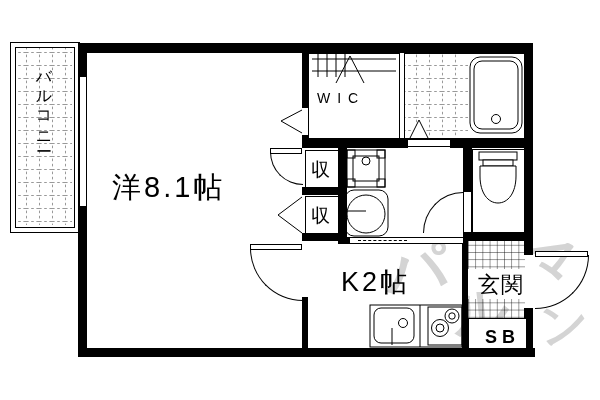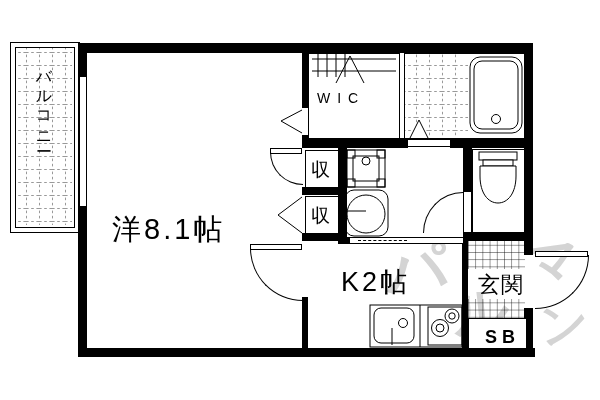--- a/index.html
+++ b/index.html
@@ -148,21 +148,21 @@
   <div class="leaf hi" style="left:250px;top:244px;width:50px;height:4px;"></div>
   <div class="arc hi" style="left:250px;top:248px;width:52px;height:52px;border-left-width:1px;border-bottom-width:1px;border-bottom-left-radius:100% 100%;"></div>
 
   <div class="leaf-v hi" style="left:463px;top:192px;width:7px;height:40px;"></div>
   <div class="arc hi" style="left:423px;top:192px;width:39px;height:40px;border-left-width:1px;border-top-width:1px;border-top-left-radius:100% 100%;"></div>
 
   <div class="leaf hi" style="left:535px;top:251px;width:51px;height:4px;"></div>
   <div class="arc hi" style="left:535px;top:255px;width:53px;height:53px;border-right-width:1px;border-bottom-width:1px;border-bottom-right-radius:100% 100%;"></div>
 
   <div class="lbl" style="left:33px;top:58px;font-size:16px;writing-mode:vertical-rl;text-orientation:upright;letter-spacing:3px;">バルコニー</div>
-  <div class="lbl" style="left:112px;top:168px;font-size:29px;letter-spacing:3px;margin-top:42px;">洋8.1帖</div>
+  <div class="lbl" style="left:112px;top:168px;font-size:29px;letter-spacing:3px;">洋8.1帖</div>
   <div class="lbl" style="left:317px;top:90px;font-size:14px;letter-spacing:7px;">WIC</div>
   <div class="lbl" style="left:311px;top:157px;font-size:19px;">収</div>
   <div class="lbl" style="left:311px;top:203px;font-size:19px;">収</div>
   <div class="lbl" style="left:341px;top:264px;font-size:27px;letter-spacing:3px;">K2帖</div>
   <div class="lbl" style="left:478px;top:270px;font-size:22px;letter-spacing:1px;">玄関</div>
   <div class="lbl" style="left:485px;top:327px;font-size:18px;letter-spacing:5px;font-weight:bold;">SB</div>
 
 </div>
 
 </body></html>

